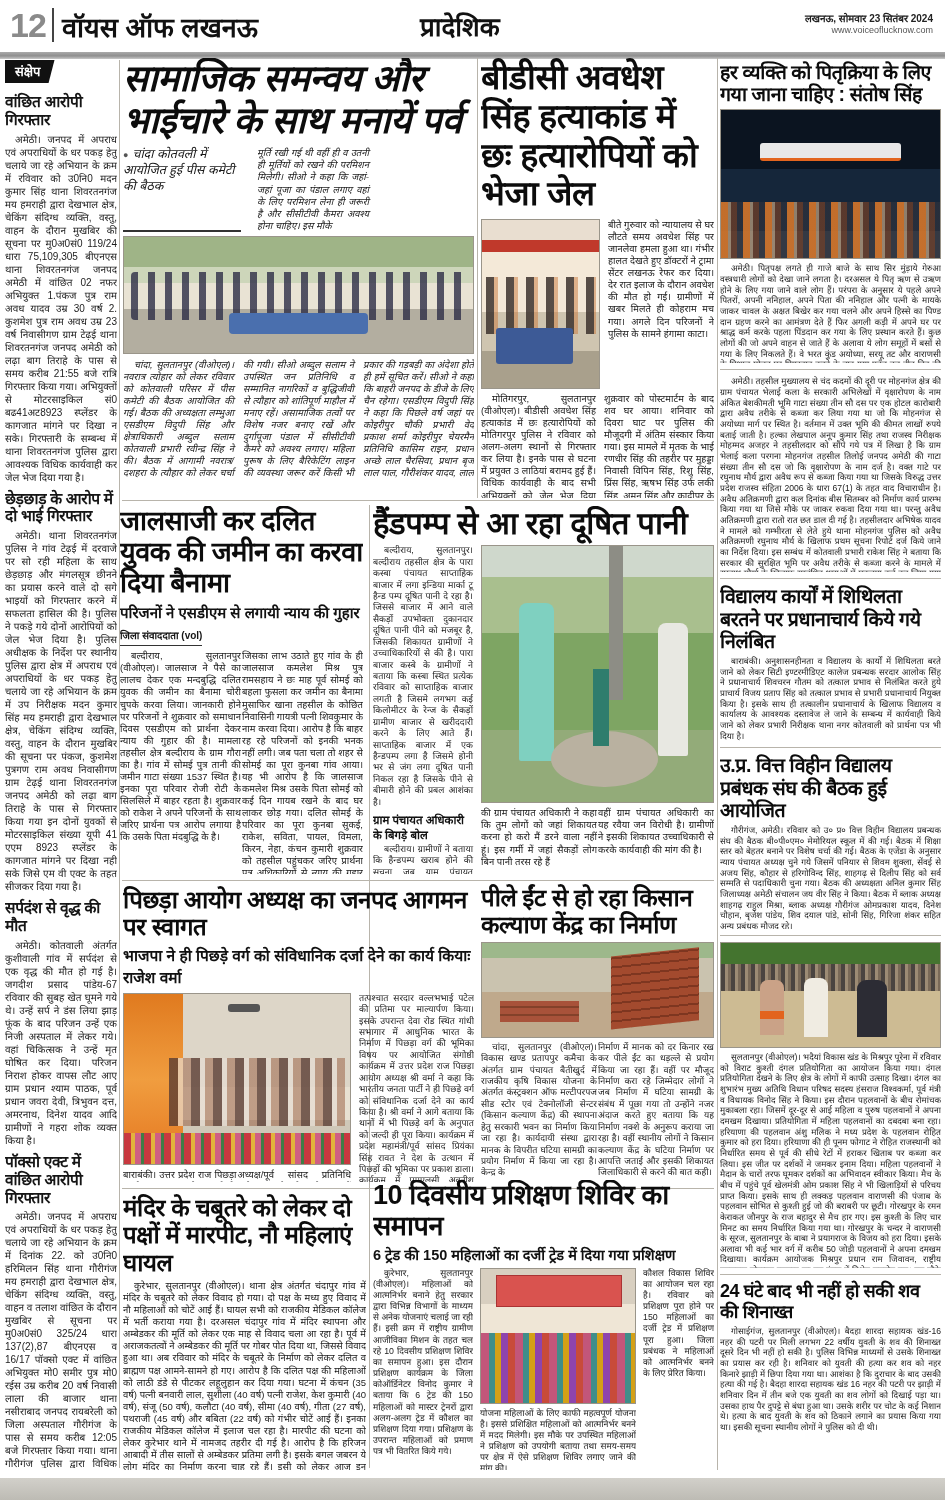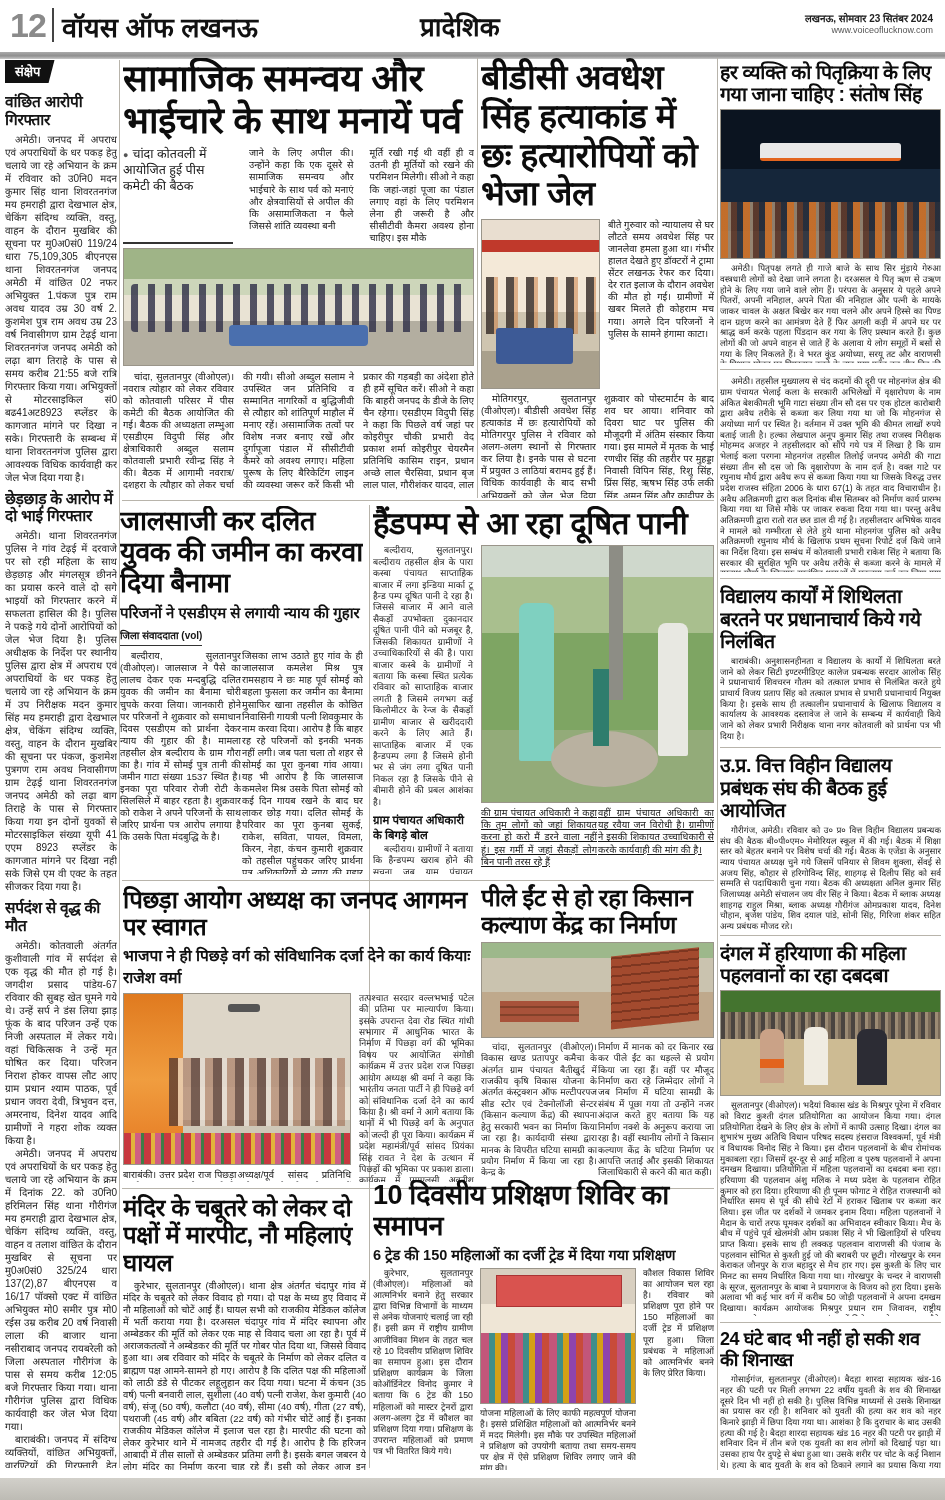--- a/index.html
+++ b/index.html
@@ -137,36 +137,36 @@
     </div>
     <div>
       <div class="brief-head">छेड़छाड़ के आरोप में दो भाई गिरफ्तार</div>
       <div class="brief-body">अमेठी। थाना शिवरतनगंज पुलिस ने गांव टेढ़ई में दरवाजे पर सो रही महिला के साथ छेड़छाड़ और मंगलसूत्र छीनने का प्रयास करने वाले दो सगे भाइयों को गिरफ्तार करने में सफलता हासिल की है। पुलिस ने पकड़े गये दोनों आरोपियों को जेल भेज दिया है। पुलिस अधीक्षक के निर्देश पर स्थानीय पुलिस द्वारा क्षेत्र में अपराध एवं अपराधियों के धर पकड़ हेतु चलाये जा रहे अभियान के क्रम में उप निरीक्षक मदन कुमार सिंह मय हमराही द्वारा देखभाल क्षेत्र, चेकिंग संदिग्ध व्यक्ति, वस्तु, वाहन के दौरान मुखबिर की सूचना पर पंकज, कुशमेश पुत्रगण राम अवध निवासीगण ग्राम टेढ़ई थाना शिवरतनगंज जनपद अमेठी को लढ़ा बाग तिराहे के पास से गिरफ्तार किया गया इन दोनों युवकों से मोटरसाइकिल संख्या यूपी 41 एएम 8923 स्प्लेंडर के कागजात मांगने पर दिखा नही सके जिसे एम वी एक्ट के तहत सीजकर दिया गया है।</div>
     </div>
     <div>
       <div class="brief-head">सर्पदंश से वृद्ध की मौत</div>
       <div class="brief-body">अमेठी। कोतवाली अंतर्गत कुशीवाली गांव में सर्पदंश से एक वृद्ध की मौत हो गई है। जगदीश प्रसाद पांडेय-67 रविवार की सुबह खेत घूमने गये थे। उन्हें सर्प ने डंस लिया झाड़ फूंक के बाद परिजन उन्हें एक निजी अस्पताल में लेकर गये। वहां चिकित्सक ने उन्हें मृत घोषित कर दिया। परिजन निराश होकर वापस लौट आए ग्राम प्रधान श्याम पाठक, पूर्व प्रधान जवरा देवी, त्रिभुवन दत्त, अमरनाथ, दिनेश यादव आदि ग्रामीणों ने गहरा शोक व्यक्त किया है।</div>
     </div>
     <div>
+      <div class="brief-head">पॉक्सो एक्ट में वांछित आरोपी गिरफ्तार</div>
       <div class="brief-body">अमेठी। जनपद में अपराध एवं अपराधियों के धर पकड़ हेतु चलाये जा रहे अभियान के क्रम में दिनांक 22. को उ0नि0 हरिमिलन सिंह थाना गौरीगंज मय हमराही द्वारा देखभाल क्षेत्र, चेकिंग संदिग्ध व्यक्ति, वस्तु, वाहन व तलाश वांछित के दौरान मुखबिर से सूचना पर मु0अ0सं0 325/24 धारा 137(2),87 बीएनएस व 16/17 पॉक्सो एक्ट में वांछित अभियुक्त मो0 समीर पुत्र मो0 रईस उम्र करीब 20 वर्ष निवासी लाला की बाजार थाना नसीराबाद जनपद रायबरेली को जिला अस्पताल गौरीगंज के पास से समय करीब 12:05 बजे गिरफ्तार किया गया। थाना गौरीगंज पुलिस द्वारा विधिक कार्यवाही कर जेल भेज दिया गया।</div>
     </div>
     <div>
       <div class="brief-body">बाराबंकी। जनपद में संदिग्ध व्यक्तियों, वांछित अभियुक्तों, वारण्टियों की गिरफ्तारी हेतु चलाए जा रहे अभियान में 2 वारण्टी व 8 वांछित अभियुक्तों को गिरफ्तार किया गया। तथा 44 अभियुक्तों के विरुद्ध शांतिभंग की धाराओं में कार्यवाही की गयी।</div>
     </div>
     <div>
       <div class="brief-head">अपहृता सकुशल बरामद</div>
       <div class="brief-body">बाराबंकी। थाना मसौली पुलिस ने मु0अ0सं0 365/2024 धारा 137(2)/87/351(3) भारतीय न्याय संहिता से सम्बन्धित अपहृता को सकुशल बरामद कर संग्राम पुत्र बसंतलाल रावत निवासी ग्राम आधार खेड़ा थाना गुडम्बा, लखनऊ को रसौली स्टेशन के पास से गिरफ्तार किया।</div>
     </div>
   </div>
 
-  <div class="art clip" style="left:123px;top:58px;width:351px;height:440px;">
+  <div class="art clip" style="left:123px;top:58px;width:351px;height:440px;font-style:italic;">
     <div class="headline peace-head">सामाजिक समन्वय और भाईचारे के साथ मनायें पर्व</div>
     <div class="peace-row">
       <div class="peace-sub"><span class="dot">●</span><span>चांदा कोतवली में आयोजित हुई पीस कमेटी की बैठक</span></div>
-      <div class="peace-col body">जाने के लिए अपील की। उन्होंने कहा कि एक दूसरे से सामाजिक समन्वय और भाईचारे के साथ पर्व को मनाएं और क्षेत्रवासियों से अपील की कि असामाजिकता न फैले जिससे शांति व्यवस्था बनी</div>
       <div class="peace-col body">मूर्ति रखी गई थी वहीं ही व उतनी ही मूर्तियों को रखने की परमिशन मिलेगी। सीओ ने कहा कि जहां-जहां पूजा का पंडाल लगाए वहां के लिए परमिशन लेना ही जरूरी है और सीसीटीवी कैमरा अवश्य होना चाहिए। इस मौके</div>
     </div>
     <div class="photo ph-meeting" style="width:349px;height:116px;margin-top:4px;">
       <div class="crowd"></div>
       <div class="table"></div>
     </div>
     <div class="peace-bottom body ind clip" style="height:132px;">चांदा, सुलतानपुर (वीओएल)। नवरात्र त्योहार को लेकर रविवार को कोतवाली परिसर में पीस कमेटी की बैठक आयोजित की गई। बैठक की अध्यक्षता लम्भुआ एसडीएम विदुपी सिंह और क्षेत्राधिकारी अब्दुल सलाम कोतवाली प्रभारी रवीन्द्र सिंह ने की। बैठक में आगामी नवरात्र/दशहरा के त्यौहार को लेकर चर्चा की गयी। सीओ अब्दुल सलाम ने उपस्थित जन प्रतिनिधि व सम्मानित नागरिकों व बुद्धिजीवी से त्यौहार को शांतिपूर्ण माहौल में मनाए रहें। असामाजिक तत्वों पर विशेष नजर बनाए रखें और दुर्गापूजा पंडाल में सीसीटीवी कैमरे को अवश्य लगाए। महिला पुरूष के लिए बैरिकेटिंग लाइन की व्यवस्था जरूर करें किसी भी प्रकार की गड़बड़ी का अंदेशा होते ही हमें सूचित करें। सीओ ने कहा कि बाहरी जनपद के डीजे के लिए चैन रहेगा। एसडीएम विदुपी सिंह ने कहा कि पिछले वर्ष जहां पर कोइरीपुर चौकी प्रभारी वेद प्रकाश शर्मा कोइरीपुर चेयरमैन प्रतिनिधि कासिम राइन, प्रधान अच्छे लाल चैरसिवा, प्रधान बृज लाल पाल, गौरीशंकर यादव, लाल मणि निषाद, समर बहादुर यादव पूर्व चेयरमैन सुधीर साहू, जगन्नाथ अग्रहरि, विवेक पाण्डेय, कुलदीप अग्रहरि, रामलाल निषाद, राजेश निषाद आदि मौजूद रहे।</div>
   </div>
 
   <div class="art clip" style="left:481px;top:58px;width:233px;height:440px;">
@@ -207,21 +207,20 @@
       <div class="headline">विद्यालय कार्यों में शिथिलता बरतने पर प्रधानाचार्य किये गये निलंबित</div>
       <div class="body ind clip" style="max-height:92px;">बाराबंकी। अनुशासनहीनता व विद्यालय के कार्यों में शिथिलता बरते जाने को लेकर सिटी इण्टरमीडिएट कालेज प्रबन्धक सरदार आलोक सिंह ने प्रधानाचार्य शिवचरन गौतम को तत्काल प्रभाव से निलंबित करते हुये प्राचार्य विजय प्रताप सिंह को तत्काल प्रभाव से प्रभारी प्रधानाचार्य नियुक्त किया है। इसके साथ ही तत्कालीन प्रधानाचार्य के खिलाफ विद्यालय व कार्यालय के आवश्यक दस्तावेज ले जाने के सम्बन्ध में कार्यवाही किये जाने को लेकर प्रभारी निरीक्षक थाना नगर कोतवाली को प्रार्थना पत्र भी दिया है।</div>
     </div>
     <hr>
     <div>
       <div class="headline">उ.प्र. वित्त विहीन विद्यालय प्रबंधक संघ की बैठक हुई आयोजित</div>
       <div class="body ind clip" style="max-height:104px;">गौरीगंज, अमेठी। रविवार को उ० प्र० वित्त विहीन विद्यालय प्रबन्धक संघ की बैठक बी०पी०एम० मेमोरियल स्कूल में की गई। बैठक में शिक्षा स्तर को बेहतर बनाने पर विशेष चर्चा की गई। बैठक के एजेंडा के अनुसार न्याय पंचायत अध्यक्ष चुने गये जिसमें पनियार से शिवम शुक्ला, सेंवई से अजय सिंह, कौहार से हरिगोविन्द सिंह, शाहगढ़ से दिलीप सिंह को सर्व सम्मति से पदाधिकारी चुना गया। बैठक की अध्यक्षता अनिल कुमार सिंह जिलाध्यक्ष अमेठी संचालन जय वीर सिंह ने किया। बैठक में ब्लाक अध्यक्ष शाहगढ़ राहुल मिश्रा, ब्लाक अध्यक्ष गौरीगंज ओमप्रकाश यादव, दिनेश चौहान, बृजेश पांडेय, शिव दयाल पांडे, सोनी सिंह, गिरिजा शंकर सहित अन्य प्रबंधक मौजूद रहे।</div>
     </div>
     <hr>
     <div>
-      <div class="headline">दंगल में हरियाणा की महिला पहलवानों का रहा दबदबा</div>
       <div class="photo ph-dangal" style="width:219px;height:104px;">
         <div class="crowd"></div>
         <div class="w1"></div>
         <div class="w2"></div>
         <div class="w3"></div>
       </div>
       <div class="body ind clip" style="max-height:216px;margin-top:4px;">सुलतानपुर (वीओएल)। भदैयां विकास खंड के मिश्रपुर पूरेना में रविवार को विराट कुश्ती दंगल प्रतियोगिता का आयोजन किया गया। दंगल प्रतियोगिता देखने के लिए क्षेत्र के लोगों में काफी उत्साह दिखा। दंगल का शुभारंभ मुख्य अतिथि विधान परिषद सदस्य हंसराज विश्वकर्मा, पूर्व मंत्री व विधायक विनोद सिंह ने किया। इस दौरान पहलवानों के बीच रोमांचक मुकाबला रहा। जिसमें दूर-दूर से आई महिला व पुरुष पहलवानों ने अपना दमखम दिखाया। प्रतियोगिता में महिला पहलवानों का दबदबा बना रहा। हरियाणा की पहलवान अंशु मलिक ने मध्य प्रदेश के पहलवान रोहित कुमार को हरा दिया। हरियाणा की ही पूनम फोगाट ने रोहित राजस्थानी को निर्धारित समय से पूर्व की सीधे रेटों में हराकर खिताब पर कब्जा कर लिया। इस जीत पर दर्शकों ने जमकर इनाम दिया। महिला पहलवानों ने मैदान के चारों तरफ घूमकर दर्शकों का अभिवादन स्वीकार किया। मैच के बीच में पहुंचे पूर्व खेलमंत्री ओम प्रकाश सिंह ने भी खिलाड़ियों से परिचय प्राप्त किया। इसके साथ ही लक्कड़ पहलवान वाराणसी की पंजाब के पहलवान सोभित से कुश्ती हुई जो की बराबरी पर छूटी। गोरखपुर के रमन केराकत जौनपुर के राज बहादुर से मैच हार गए। इस कुश्ती के लिए चार मिनट का समय निर्धारित किया गया था। गोरखपुर के चन्दर ने वाराणसी के सूरज, सुलतानपुर के बाबा ने प्रयागराज के विजय को हरा दिया। इसके अलावा भी कई भार वर्ग में करीब 50 जोड़ी पहलवानों ने अपना दमखम दिखाया। कार्यक्रम आयोजक मिश्रपुर प्रधान राम जिवावन, राष्ट्रीय पहलवान मोहम्मद रमजान का इस दंगल में विशेष सहयोग रहा। इस मौके पर अध्यक्ष बद्री प्रसाद दुबे, भाजपा नेता पूजा कर्मोधन आदि मौजूद रहे।</div>
     </div>
     <hr>
     <div>
@@ -249,21 +248,21 @@
         <div class="body ind" style="font-size:9px;">बल्दीराय। ग्रामीणों ने बताया कि हैन्डपम्प खराब होने की सूचना जब ग्राम पंचायत अधिकारी को दी गई तो कहा गया कि जल्दी ठीक कराया जायेगा, लेकिन हैन्डपम्प ठीक नहीं कराया गया। ग्रामीणों ने फिर शिकायत</div>
       </div>
       <div style="flex:1;">
         <div class="photo ph-pump" style="width:231px;height:256px;">
           <div class="pole"></div>
           <div class="man1"></div>
           <div class="man2"></div>
           <div class="plat"></div>
           <div class="hp"></div>
         </div>
-        <div class="twocol" style="margin-top:4px;text-decoration:underline;">
+        <div class="twocol" style="margin-top:4px;">
           <div class="body">की ग्राम पंचायत अधिकारी ने कहा कि तुम लोगों को जहां शिकायत करना हो करो मैं डरने वाला नहीं हूं। इस गर्मी में जहां सैकड़ों लोग बिन पानी तरस रहे हैं</div>
           <div class="body">वहीं ग्राम पंचायत अधिकारी का यह रवैया जन विरोधी है। ग्रामीणों ने इसकी शिकायत उच्चाधिकारी से करके कार्यवाही की मांग की है।</div>
         </div>
       </div>
     </div>
   </div>
 
   <div class="art clip" style="left:123px;top:886px;width:351px;height:296px;">
     <div class="headline bc-head">पिछड़ा आयोग अध्यक्ष का जनपद आगमन पर स्वागत</div>
     <div class="subhead bc-sub">भाजपा ने ही पिछड़े वर्ग को संविधानिक दर्जा देने का कार्य कियाः राजेश वर्मा</div>

